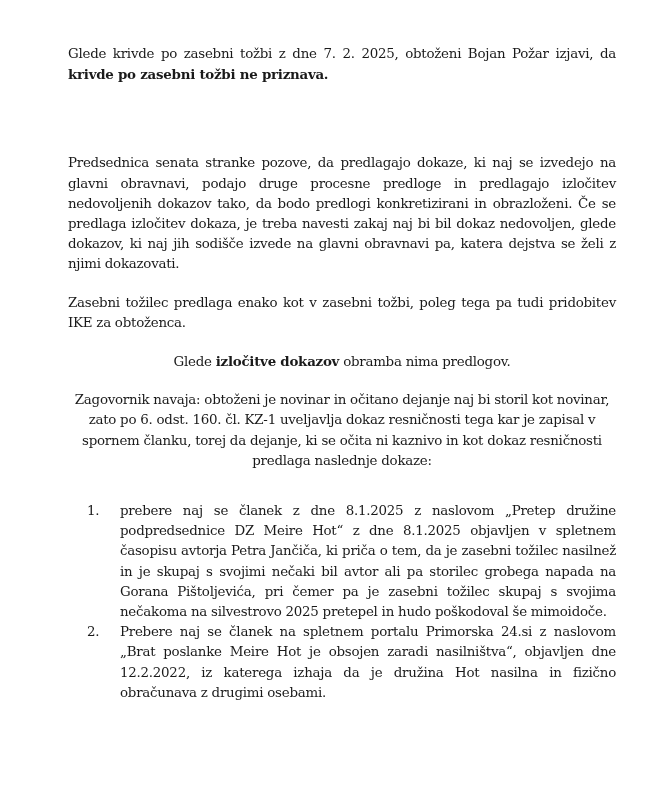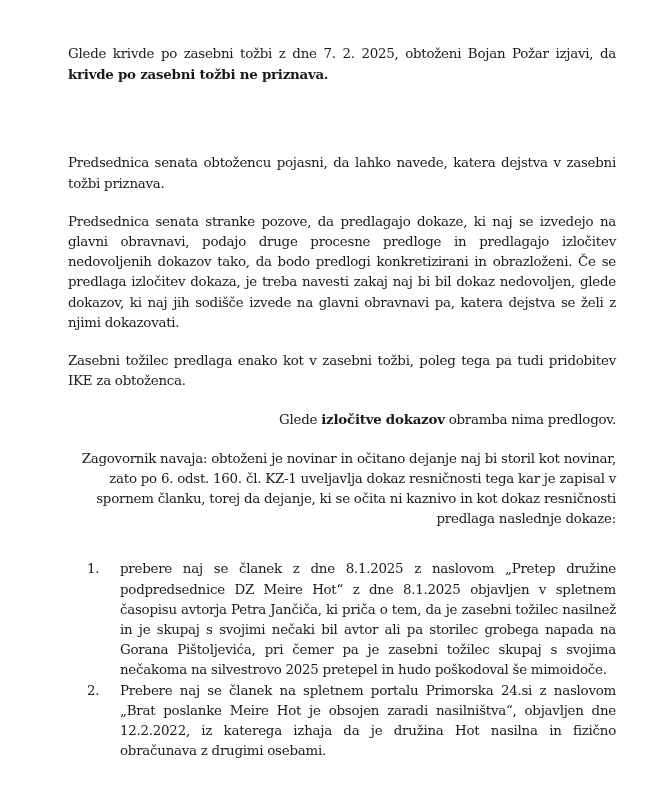--- a/index.html
+++ b/index.html
@@ -21,21 +21,21 @@
       top: 44px;
       width: 548px;
       font-size: 13.4px;
       line-height: 20.2px;
       letter-spacing: -0.25px;
     }
     .para {
       margin: 0 0 18px 0;
       text-align: justify;
     }
-    .para.left { text-align: right; }
+    .para.left { text-align: center; }
     .para.gap-after-big { margin-bottom: 68px; }
     .bold { font-weight: bold; }
     ol.evidence {
       list-style: none;
       margin: 0;
       padding: 0;
       margin-top: 30px;
     }
     ol.evidence li {
       position: relative;
@@ -50,21 +50,20 @@
     }
   </style>
 </head>
 <body>
 
 <div class="page">
 
 
   <p class="para gap-after-big"><span>Glede krivde po zasebni tožbi z dne 7. 2. 2025, obtoženi Bojan Požar izjavi, da </span><span class="bold">krivde po zasebni tožbi ne priznava.</span></p>
 
-  <p class="para">Predsednica senata obtožencu pojasni, da lahko navede, katera dejstva v zasebni tožbi priznava.</p>
 
 
   <p class="para">Predsednica senata stranke pozove, da predlagajo dokaze, ki naj se izvedejo na glavni obravnavi, podajo druge procesne predloge in predlagajo izločitev nedovoljenih dokazov tako, da bodo predlogi konkretizirani in obrazloženi. Če se predlaga izločitev dokaza, je treba navesti zakaj naj bi bil dokaz nedovoljen, glede dokazov, ki naj jih sodišče izvede na glavni obravnavi pa, katera dejstva se želi z njimi dokazovati.</p>
 
   <p class="para">Zasebni tožilec predlaga enako kot v zasebni tožbi, poleg tega pa tudi pridobitev IKE za obtoženca.</p>
 
   <p class="para left"><span>Glede </span><span class="bold">izločitve dokazov</span><span> obramba  nima predlogov.</span></p>
 
   <p class="para left" style="margin-bottom:8px;">Zagovornik navaja: obtoženi je novinar in očitano dejanje naj bi storil kot novinar, zato po 6. odst. 160. čl. KZ-1 uveljavlja dokaz resničnosti tega kar je zapisal v spornem članku, torej da dejanje, ki se očita ni kaznivo in kot dokaz resničnosti predlaga naslednje dokaze:</p>
 

